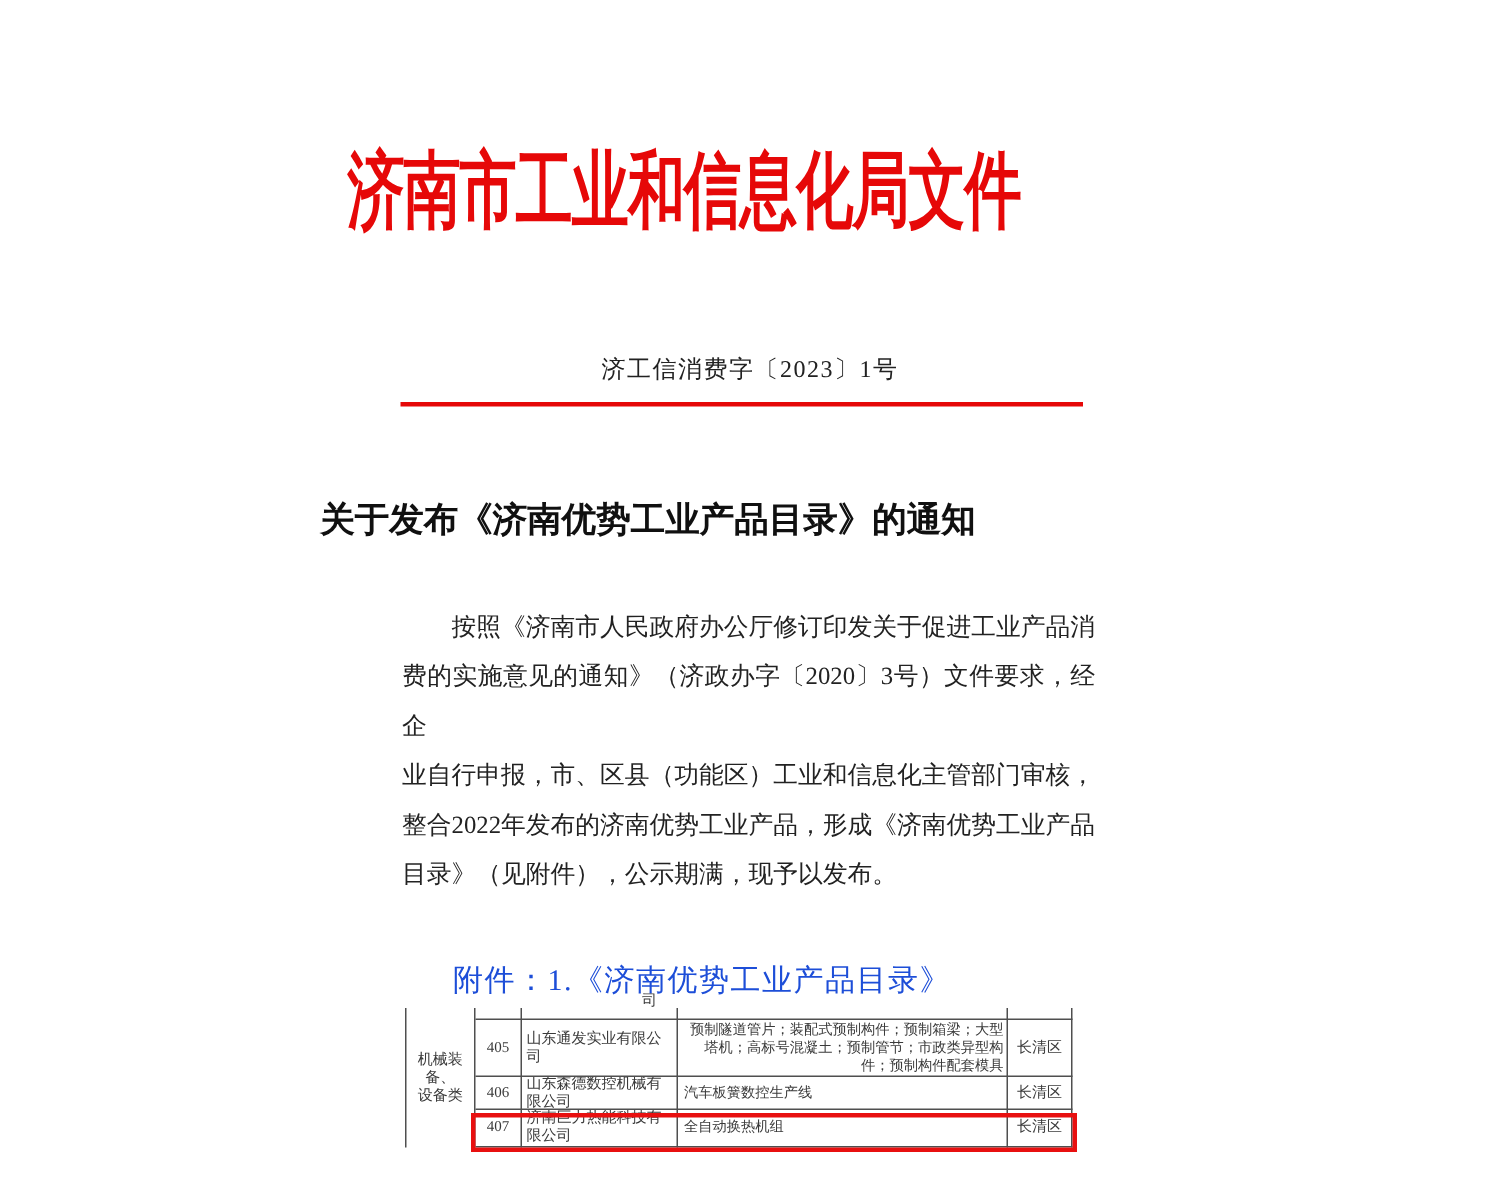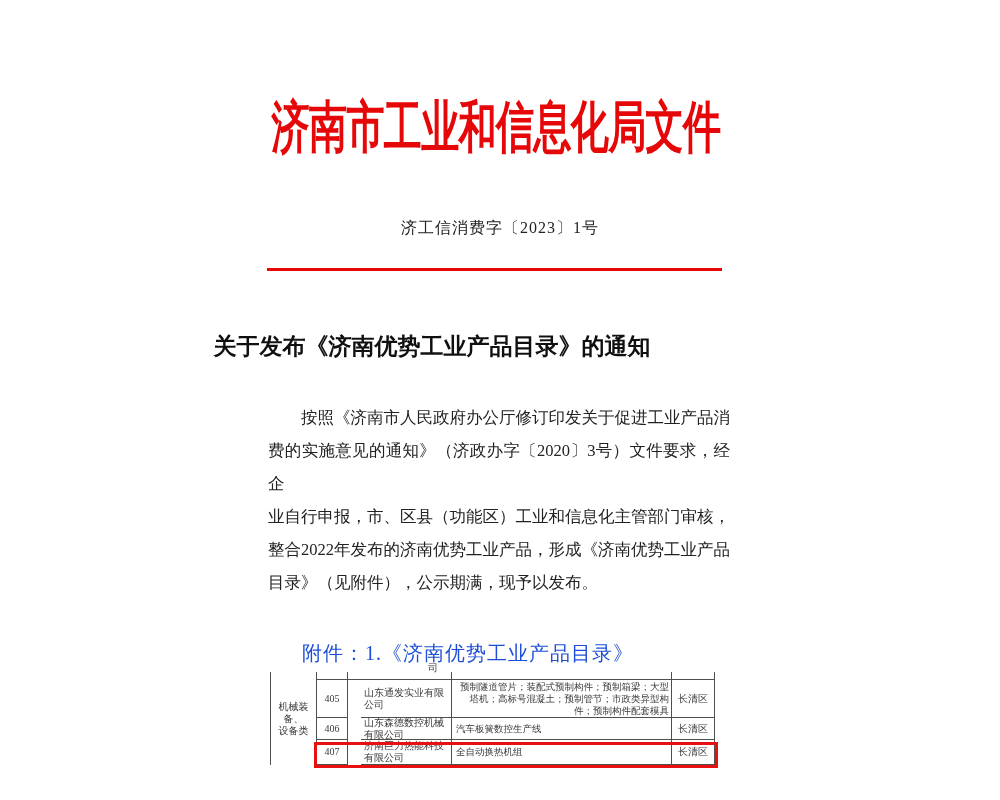--- a/index.html
+++ b/index.html
@@ -7,29 +7,29 @@
     position:relative;
     width:1000px;height:800px;
     background:#ffffff;
     overflow:hidden;
     font-family:"Liberation Serif","DejaVu Serif",serif;
     color:#1f1f1f;
   }
   
   .masthead{
     position:absolute;left:0;top:88px;width:912px;height:80px;
-    display:flex;align-items:center;justify-content:center;margin-left:40px;
+    display:flex;align-items:center;justify-content:center;
   }
   .masthead .title{
     font-size:56px;font-weight:bold;color:#e60808;
     white-space:nowrap;letter-spacing:-1px;
     transform:scaleX(0.68);transform-origin:center;
   }
   .doc-number{
-    position:absolute;left:0;top:218px;width:1000px;
+    position:absolute;left:0;top:236px;width:1000px;
     text-align:center;font-size:16px;letter-spacing:1px;color:#222;font-family:Liberation Serif, serif;
   }
   .red-rule{
     position:absolute;left:267px;top:268px;width:455px;height:3px;
     background:#e60808;
   }
   
   .notice-title{
     position:absolute;left:0;top:331px;width:864px;
     text-align:center;font-size:23px;font-weight:bold;color:#101010;
@@ -68,21 +68,21 @@
     overflow:hidden;
   }
   .catalog .cat{
     grid-row:1/5;grid-column:1;
     border-left:1px solid #4f4f4f;
     border-bottom:none;
     flex-direction:column;justify-content:center;
     text-align:center;
   }
   .catalog .num{justify-content:center;}
-  .catalog .company{padding:0 2px 0 3px;margin-left:13px;}
+  .catalog .company{padding:0 2px 0 3px;}
   .catalog .products{padding:0 2px 0 4px;font-size:9.5px;text-align:right;}
   .catalog .district{justify-content:center;}
   .catalog .stub{border-bottom:1px solid #4f4f4f;}
   .partial-fragment{
     position:absolute;left:158px;top:-10px;
     font-size:10px;color:#3a3a3a;
   }
   .highlight-box{
     position:absolute;left:44px;top:70px;width:404px;height:26px;
     border:3px solid #e81010;

